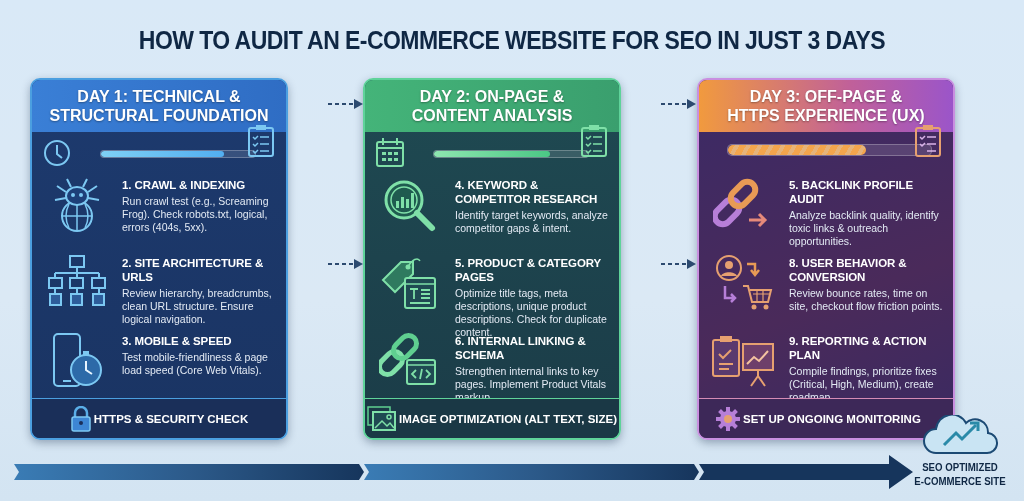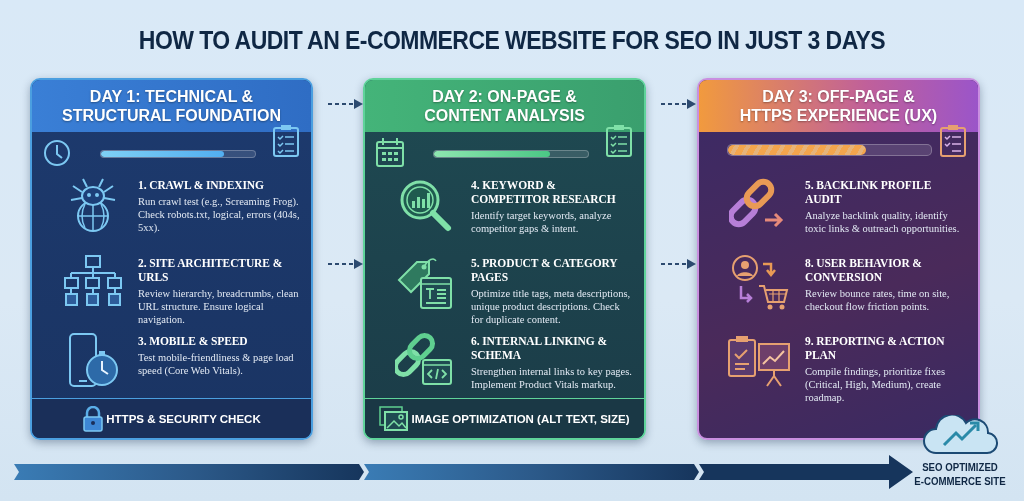--- a/index.html
+++ b/index.html
@@ -10,21 +10,21 @@
     position: relative;
     color: #fff;
   }
   .title {
     position: absolute; left: 0; top: 26px; width: 1024px;
     text-align: center; font-weight: 700; font-size: 25px;
     color: #0f2744; letter-spacing: -0.6px;
     transform: scaleX(0.92);
   }
   .card {
-    position: absolute; top: 78px; width: 283px; height: 362px;
+    position: absolute; top: 78px; width: 258px; height: 362px;
     border-radius: 10px; overflow: hidden;
     box-shadow: 0 3px 8px rgba(20,40,70,0.35);
   }
   .card.d1 { left: 30px; background: linear-gradient(180deg,#1d3a6e 0%, #1a3463 100%); border: 2px solid #4b9fe0; }
   .card.d2 { left: 363px; background: linear-gradient(180deg,#1f4a52 0%, #1b3c48 100%); border: 2px solid #5fd39a; }
   .card.d3 { left: 697px; background: linear-gradient(160deg,#3b2a66 0%, #4a2a5a 60%, #3a2a62 100%); border: 2px solid #c98fe0; }
   .card-head {
     height: 52px; display: flex; align-items: center; justify-content: center;
     text-align: center; font-weight: 700; font-size: 16px; line-height: 19px;
     padding: 0 10px; text-shadow: 0 1px 2px rgba(0,0,0,0.35);
@@ -39,21 +39,21 @@
   .bar {
     position: absolute; left: 68px; top: 18px; width: 156px; height: 8px;
     border-radius: 5px; background: rgba(255,255,255,0.12);
     border: 1px solid rgba(255,255,255,0.25); overflow: hidden;
   }
   .bar .fill { height: 100%; border-radius: 5px; }
   .d1 .bar .fill { background: linear-gradient(90deg,#7ed0f5,#52aef0); }
   .d2 .bar .fill { background: linear-gradient(90deg,#8ee6b0,#4bc785); }
   .d3 .bar { left: 28px; width: 205px; height: 12px; top: 12px; }
   .d3 .bar .fill { background: repeating-linear-gradient(120deg,#f3a54d 0 6px,#e6b37a 6px 10px); }
-  .item { position: relative; display: flex; height: 78px; padding: 0 10px 0 16px; font-family: Liberation Serif, serif; }
+  .item { position: relative; display: flex; height: 78px; padding: 0 10px 0 0; }
   .item-icon { width: 90px; flex: none; display: flex; justify-content: center; align-items: flex-start; padding-top: 2px; }
   .item-text { flex: 1; padding-top: 4px; }
   .item-title { font-weight: 700; font-size: 11.5px; line-height: 14px; letter-spacing: -0.1px; }
   .item-desc { font-size: 10.5px; line-height: 13px; color: #e3eaf4; margin-top: 3px; }
   .footer {
     position: absolute; left: 0; right: 0; bottom: 0; height: 40px;
     display: flex; align-items: center; justify-content: center; gap: 2px;
     font-weight: 700; font-size: 11.5px;
   }
   .d1 .footer { border-top: 1.5px solid #4b9fe0; background: #1a2f59; }
@@ -297,20 +297,33 @@
           <path d="M8 22l4 4 8-8M8 32h14M8 37h10" stroke="#e6a070" stroke-width="2" fill="none"></path>
           <rect x="32" y="12" width="30" height="26" fill="#6e3f6a" stroke="#e6a070" stroke-width="2"></rect>
           <path d="M36 32l7-7 5 4 9-10" stroke="#f5c3a0" stroke-width="2" fill="none"></path>
           <path d="M47 38v6M47 44l-7 10M47 44l7 10" stroke="#e6a070" stroke-width="2"></path>
         </svg>
       </div>
     <div class="item-text">
         <div class="item-title">9. REPORTING &amp; ACTION PLAN</div>
         <div class="item-desc">Compile findings, prioritize fixes (Critical, High, Medium), create roadmap.</div>
       </div>
+  </div>
+  <div class="footer">
+    <svg width="26" height="26" viewBox="0 0 26 26">
+        <g fill="#b77fd8">
+          <circle cx="13" cy="13" r="8"></circle>
+          <rect x="11" y="1" width="4" height="24"></rect>
+          <rect x="1" y="11" width="24" height="4"></rect>
+          <rect x="11" y="1" width="4" height="24" transform="rotate(45 13 13)"></rect>
+          <rect x="11" y="1" width="4" height="24" transform="rotate(-45 13 13)"></rect>
+        </g>
+        <circle cx="13" cy="13" r="4" fill="#e6a070"></circle>
+      </svg>
+    <span>SET UP ONGOING MONITORING</span>
   </div>
 </div>
 
 <svg class="connector" style="left:328px;top:99px;" viewBox="0 0 36 10">
     <path d="M0 5h26" stroke="#2c4a70" stroke-width="1.8" stroke-dasharray="4 3"></path>
     <path d="M26 0l9 5-9 5z" fill="#2c4a70"></path>
   </svg>
 <svg class="connector" style="left:328px;top:259px;" viewBox="0 0 36 10">
     <path d="M0 5h26" stroke="#2c4a70" stroke-width="1.8" stroke-dasharray="4 3"></path>
     <path d="M26 0l9 5-9 5z" fill="#2c4a70"></path>

